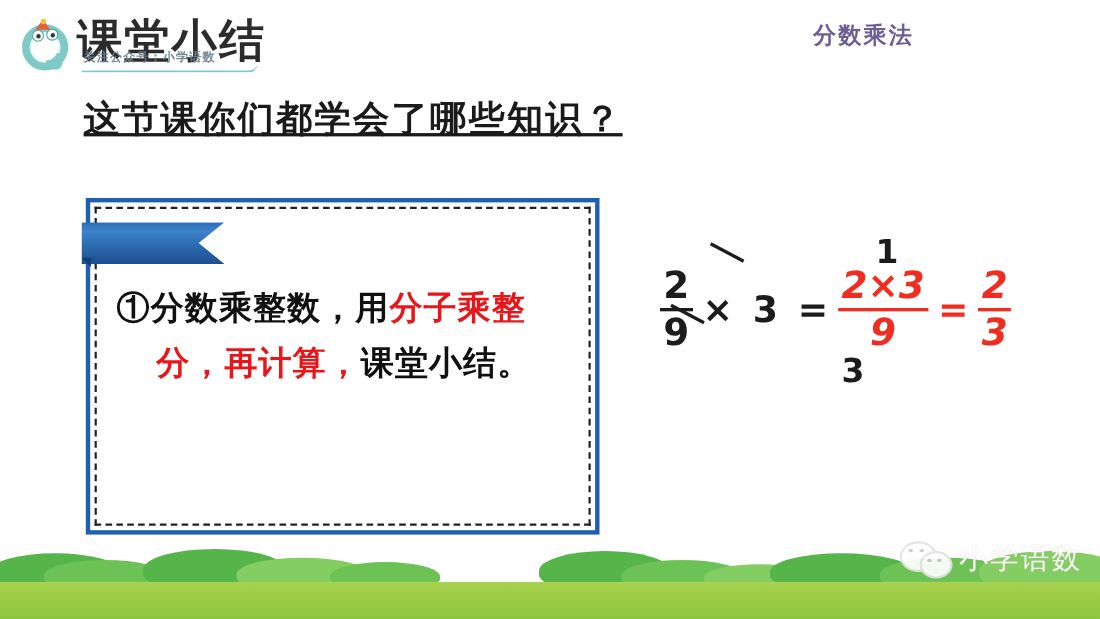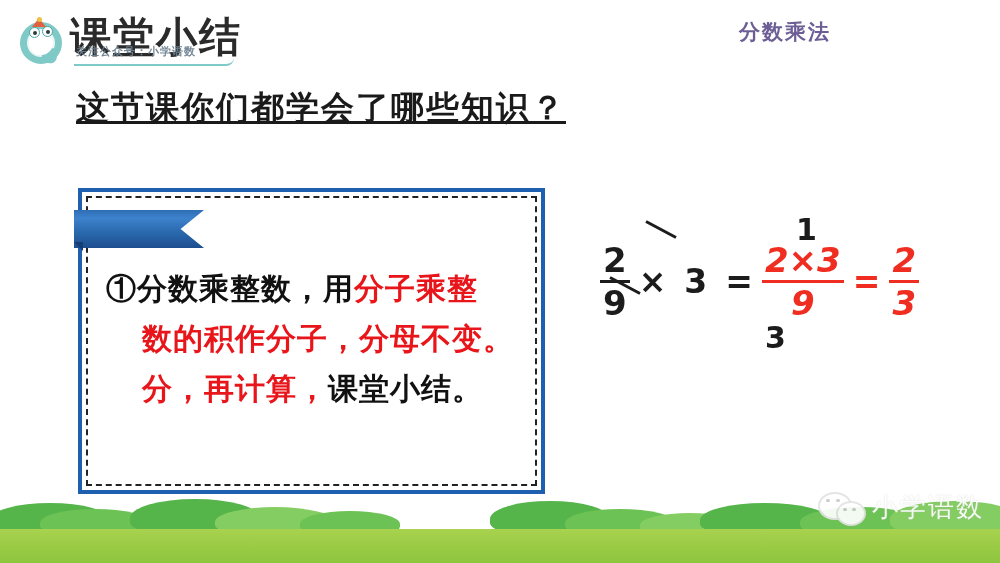--- a/index.html
+++ b/index.html
@@ -148,21 +148,21 @@
     color: #1a1a1a;
     letter-spacing: 2px;
     white-space: nowrap;
     text-decoration: underline;
   }
 
   
   .summary-box {
     position: absolute;
     left: 78px;
-    top: 188px;
+    top: 180px;
     width: 467px;
     height: 306px;
     box-sizing: border-box;
     border: 4px solid #1f5fb0;
     background: #ffffff;
   }
   .summary-box-inner {
     position: absolute;
     left: 4px;
     top: 4px;
@@ -368,21 +368,20 @@
   <div class="chapter-title">分数乘法</div>
 
   <div class="question">这节课你们都学会了哪些知识？</div>
 
   <div class="summary-box">
     <div class="summary-box-inner"></div>
     <div class="ribbon"></div>
     <div class="ribbon-fold"></div>
     <div class="summary-lines">
         <div class="sline"><span class="blk">①分数乘整数，用</span><span class="red">分子乘整</span></div>
-        <div class="sline indent"><span class="red">数的积作分子，分母不变。</span></div>
         <div class="sline indent"><span class="red">分，再计算，</span><span class="blk">课堂小结。</span></div>
       </div>
   </div>
 
   <div class="math">
     <div class="mrow">
 
       <div class="frac black">
         <span class="num">2</span>
         <span class="bar"></span>

